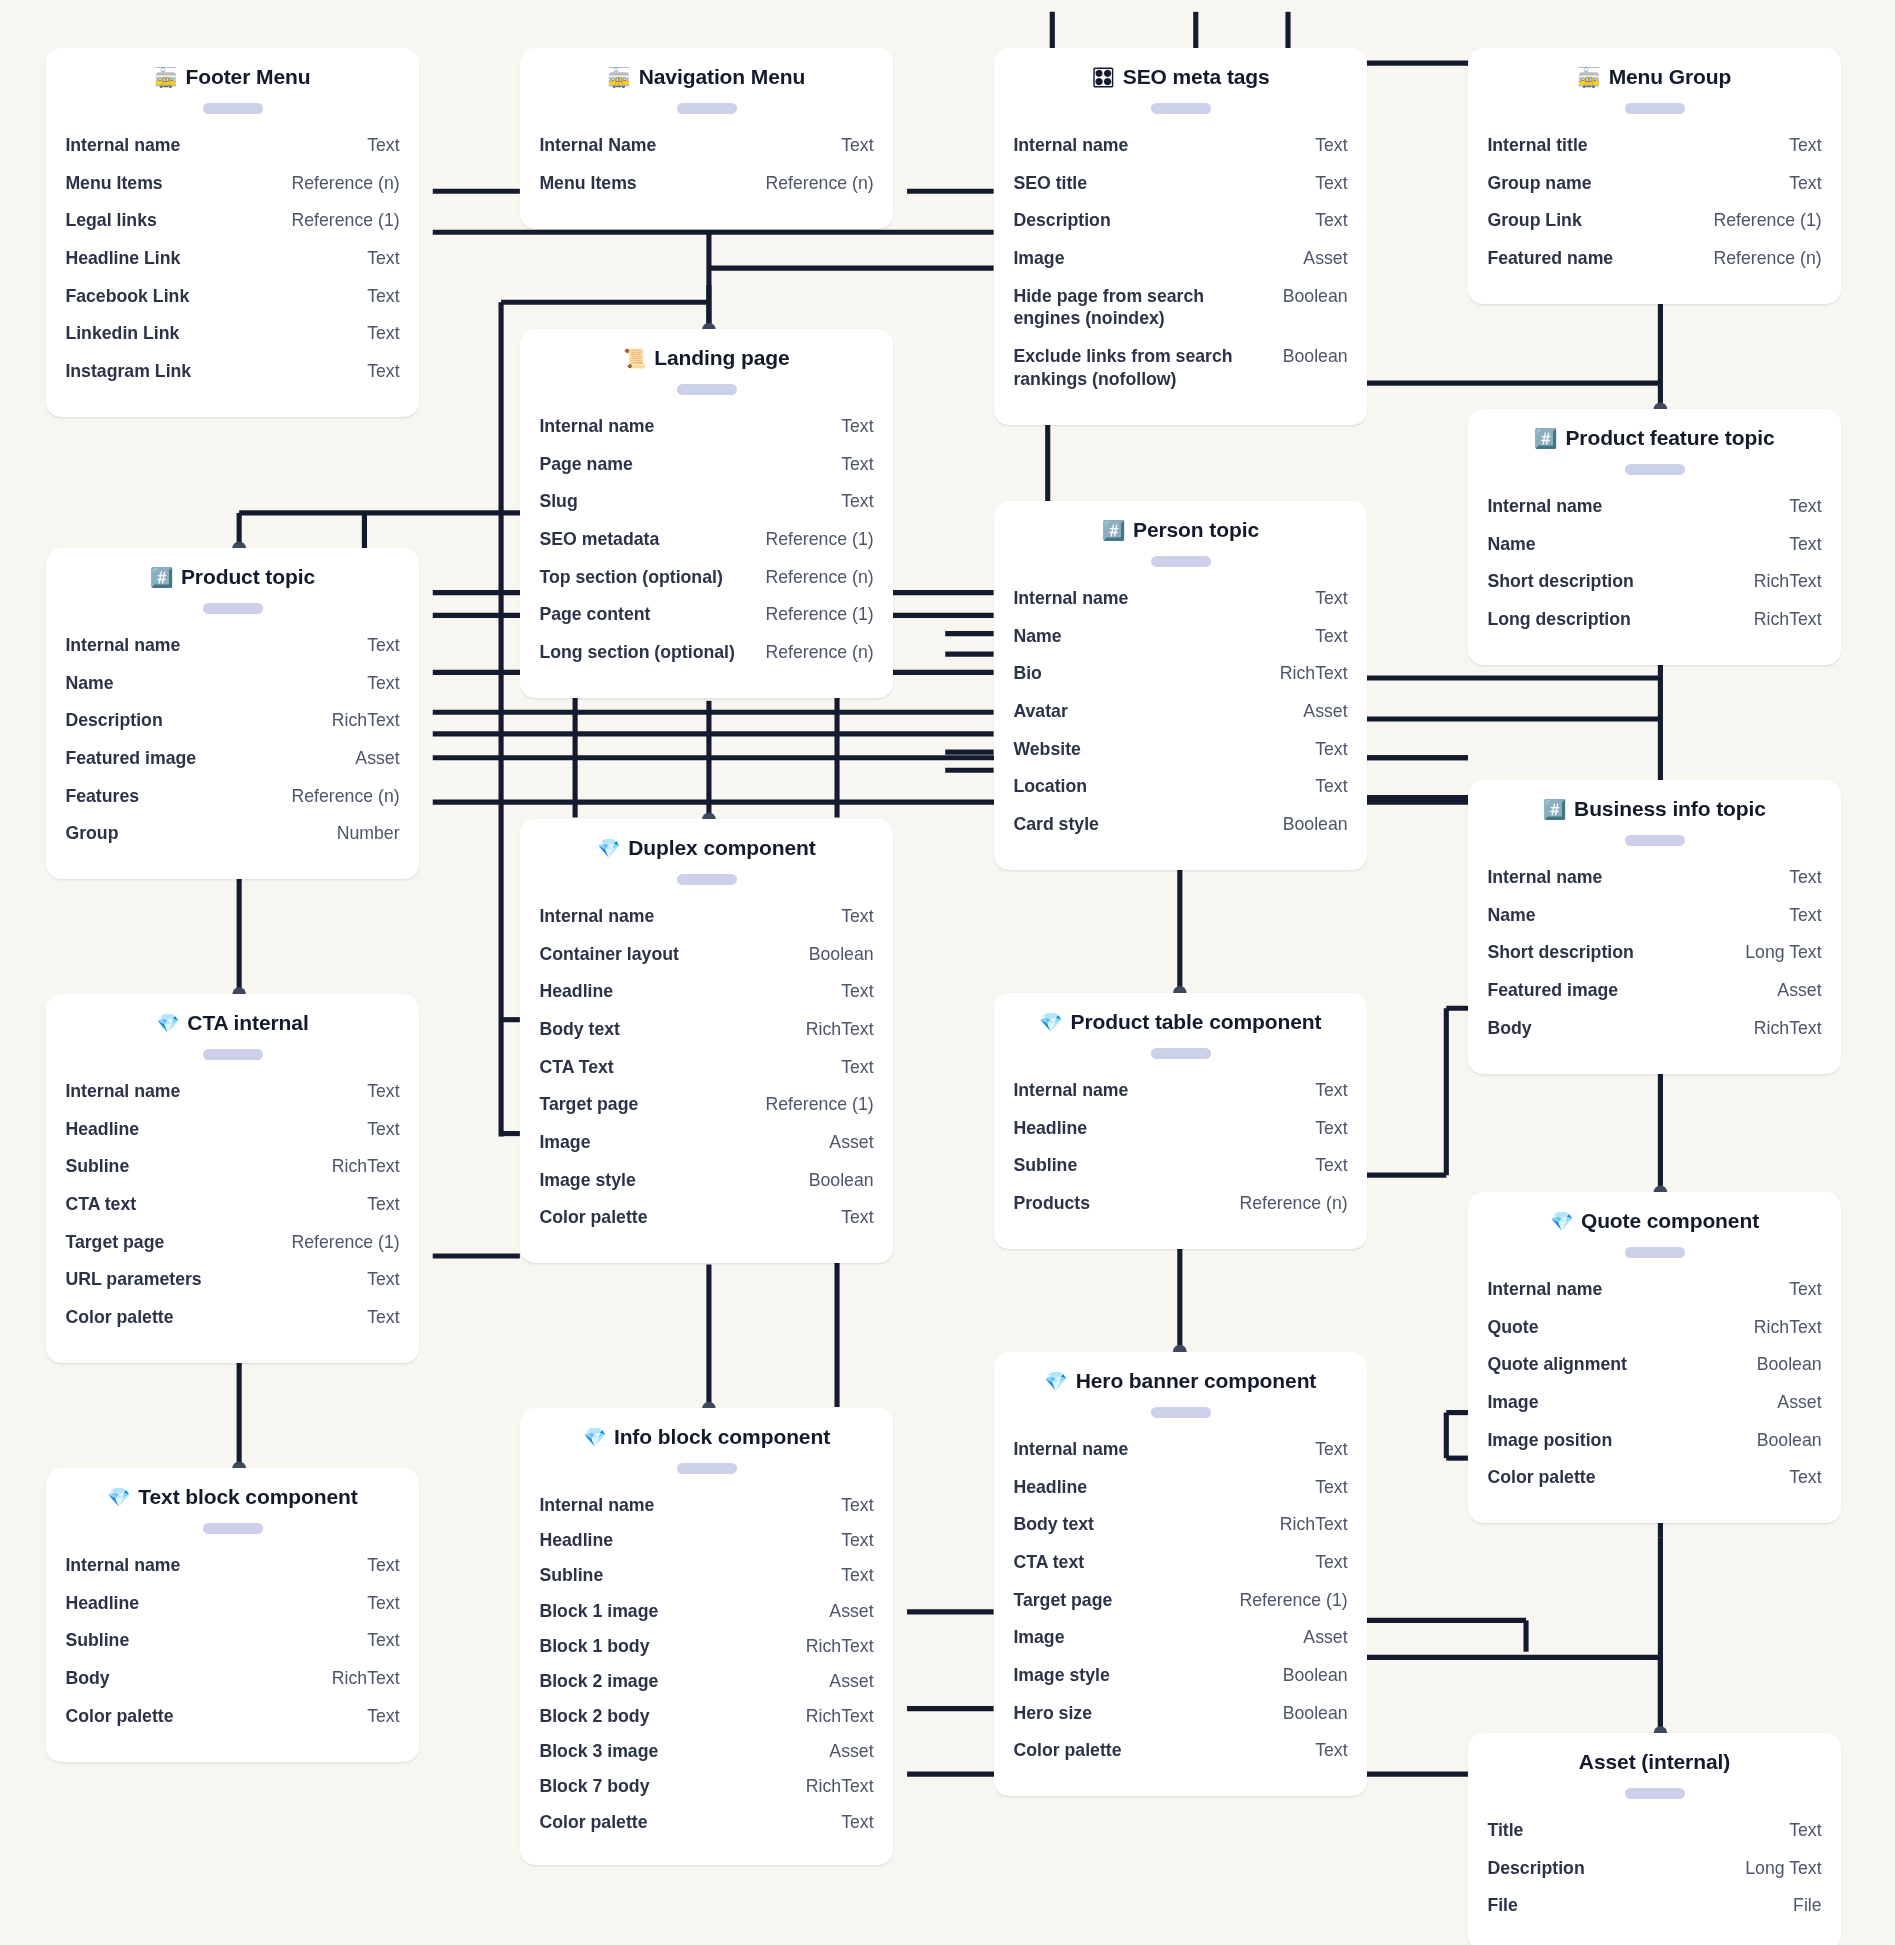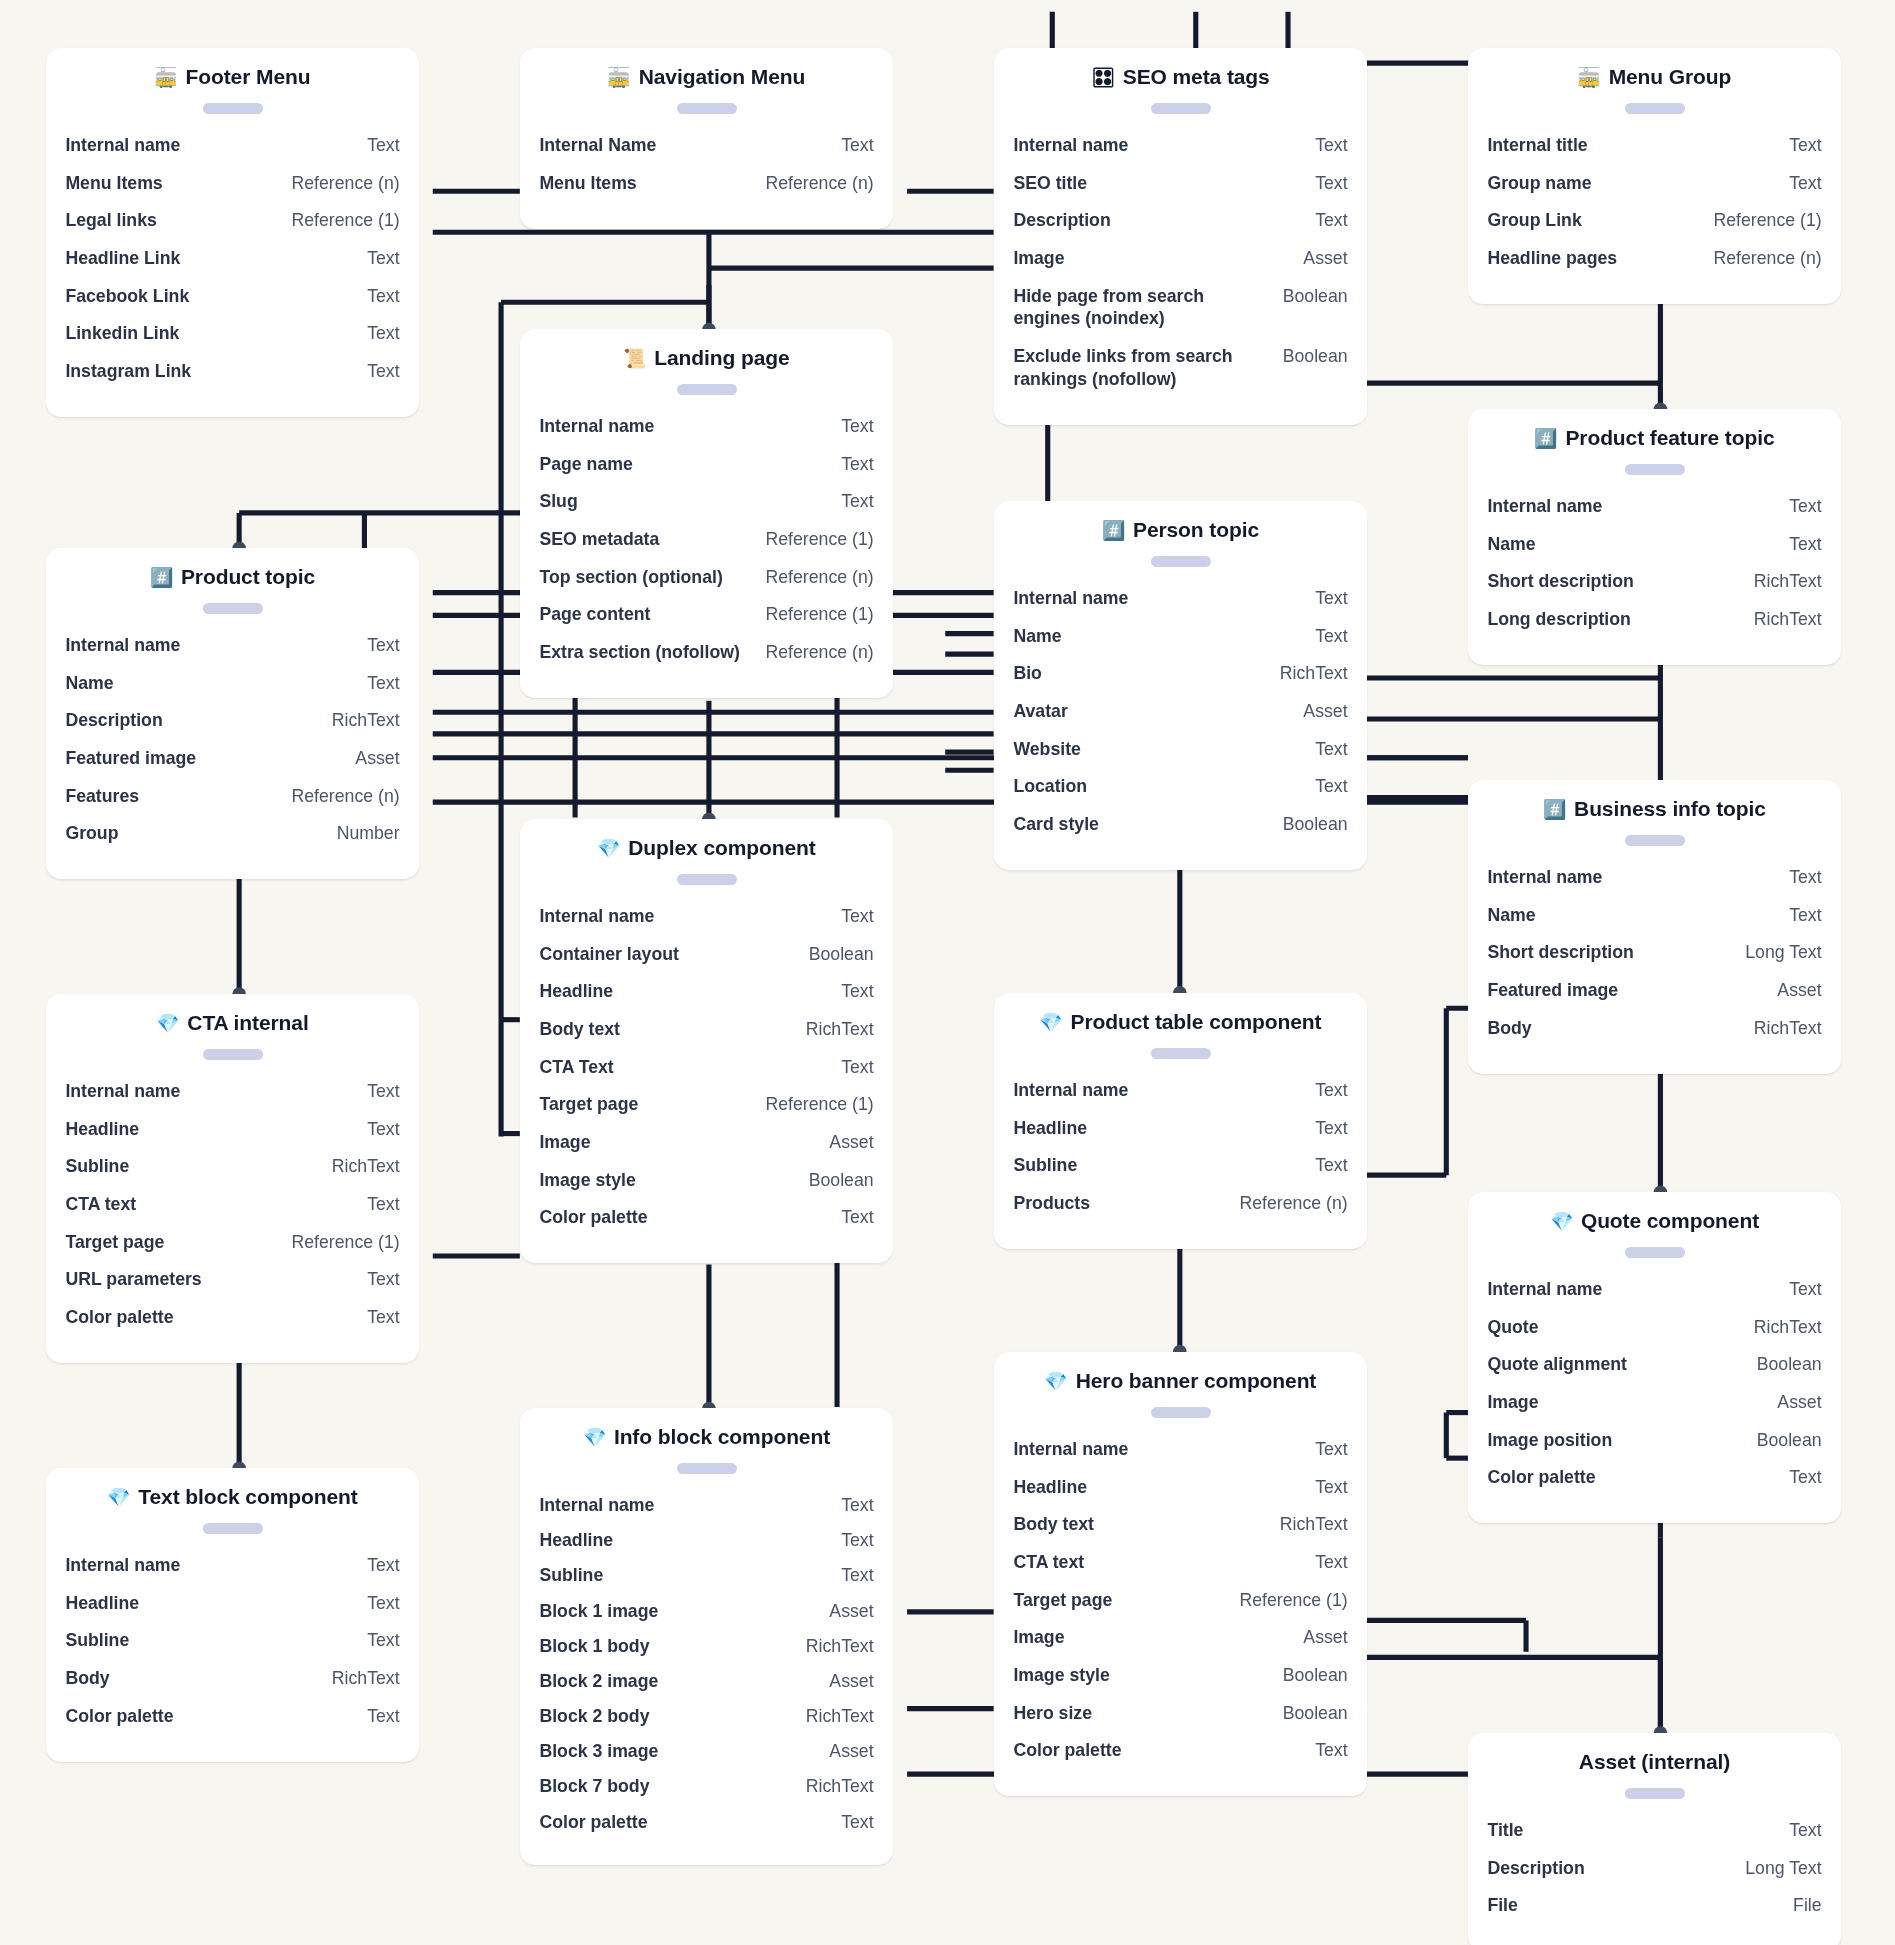--- a/index.html
+++ b/index.html
@@ -313,21 +313,21 @@
         </div>
       <div class="field">
           <span class="field-name">Group name</span>
           <span class="field-type">Text</span>
         </div>
       <div class="field">
           <span class="field-name">Group Link</span>
           <span class="field-type">Reference (1)</span>
         </div>
       <div class="field">
-          <span class="field-name">Headline pages</span>
+          <span class="field-name">Featured name</span>
           <span class="field-type">Reference (n)</span>
         </div>
     </div>
   </div>
 
   <div class="card dense" style="left:520px; top:329px; width:373px;">
     <div class="card-title">
       <span class="emoji">📜</span>
       <span>Landing page</span>
     </div>
@@ -351,21 +351,21 @@
         </div>
       <div class="field">
           <span class="field-name">Top section (optional)</span>
           <span class="field-type">Reference (n)</span>
         </div>
       <div class="field">
           <span class="field-name">Page content</span>
           <span class="field-type">Reference (1)</span>
         </div>
       <div class="field">
-          <span class="field-name">Extra section (nofollow)</span>
+          <span class="field-name">Long section (optional)</span>
           <span class="field-type">Reference (n)</span>
         </div>
     </div>
   </div>
 
   <div class="card dense" style="left:1468px; top:409px; width:373px;">
     <div class="card-title">
       <span class="emoji">#️⃣</span>
       <span>Product feature topic</span>
     </div>

